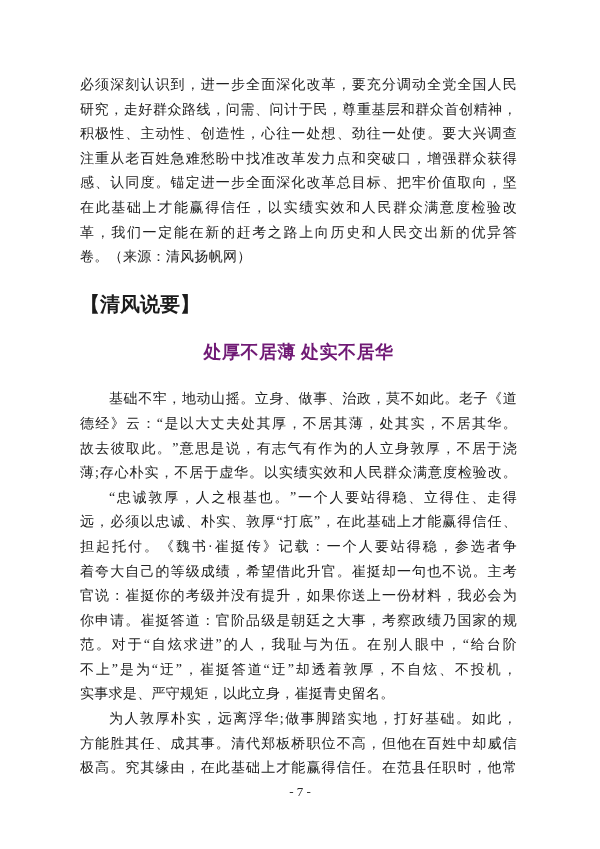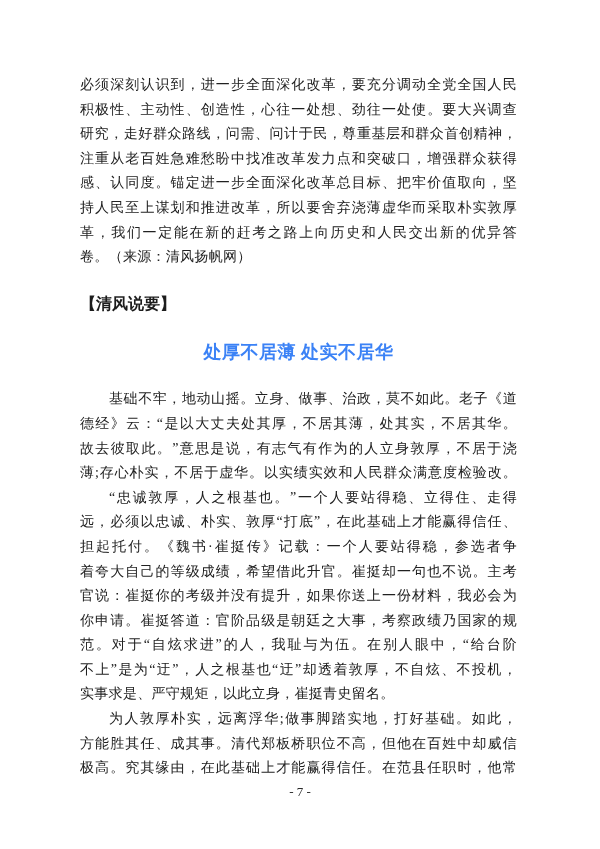--- a/index.html
+++ b/index.html
@@ -31,32 +31,32 @@
   }
   .line.indent {
     text-indent: 29px;
   }
   .line.line-end {
     text-align: right;
     text-align-last: left;
   }
   .section-header {
     margin-top: 22px;
-    font-size: 16px;
+    font-size: 20px;
     line-height: 24.6px;
     font-weight: bold;
     color: #1c1c1c;
   }
   .article-title {
     margin-top: 23px;
     font-size: 18px;
     line-height: 26px;
     font-weight: bold;
     text-align: center;
-    color: #3b82f6;
+    color: #701a75;
     letter-spacing: 0.5px;
   }
   .para-2 { margin-top: 22px; }
   .footer {
     position: absolute;
     top: 783px;
     left: 0;
     width: 100%;
     text-align: center;
     font-size: 13px;
@@ -65,25 +65,25 @@
   }
 </style>
 </head>
 <body>
 
 <div class="page">
   <div class="content">
 
     <div class="para para-1">
         <div class="line">必须深刻认识到，进一步全面深化改革，要充分调动全党全国人民</div>
+        <div class="line">研究，走好群众路线，问需、问计于民，尊重基层和群众首创精神，</div>
         <div class="line">积极性、主动性、创造性，心往一处想、劲往一处使。要大兴调查</div>
-        <div class="line">研究，走好群众路线，问需、问计于民，尊重基层和群众首创精神，</div>
         <div class="line">注重从老百姓急难愁盼中找准改革发力点和突破口，增强群众获得</div>
         <div class="line">感、认同度。锚定进一步全面深化改革总目标、把牢价值取向，坚</div>
-        <div class="line">持人民至上谋划和推进改革，所以要舍弃浇薄虚华而采取朴实敦厚</div>
+        <div class="line">在此基础上才能赢得信任，以实绩实效和人民群众满意度检验改</div>
         <div class="line">革，我们一定能在新的赶考之路上向历史和人民交出新的优异答</div>
         <div class="line line-end">卷。（来源：清风扬帆网）</div>
       </div>
 
     <div class="section-header">【清风说要】</div>
 
     <div class="article-title">处厚不居薄 处实不居华</div>
 
     <div class="para para-2">
         <div class="line indent">基础不牢，地动山摇。立身、做事、治政，莫不如此。老子《道</div>
@@ -93,21 +93,21 @@
       </div>
 
     <div class="para para-3">
         <div class="line indent">“忠诚敦厚，人之根基也。”一个人要站得稳、立得住、走得</div>
         <div class="line">远，必须以忠诚、朴实、敦厚“打底”，在此基础上才能赢得信任、</div>
         <div class="line">担起托付。《魏书·崔挺传》记载：一个人要站得稳，参选者争</div>
         <div class="line">着夸大自己的等级成绩，希望借此升官。崔挺却一句也不说。主考</div>
         <div class="line">官说：崔挺你的考级并没有提升，如果你送上一份材料，我必会为</div>
         <div class="line">你申请。崔挺答道：官阶品级是朝廷之大事，考察政绩乃国家的规</div>
         <div class="line">范。对于“自炫求进”的人，我耻与为伍。在别人眼中，“给台阶</div>
-        <div class="line">不上”是为“迂”，人之根基也“迂”却透着敦厚，不自炫、不投机，</div>
+        <div class="line">不上”是为“迂”，崔挺答道“迂”却透着敦厚，不自炫、不投机，</div>
         <div class="line line-end">实事求是、严守规矩，以此立身，崔挺青史留名。</div>
       </div>
 
     <div class="para para-4">
         <div class="line indent">为人敦厚朴实，远离浮华;做事脚踏实地，打好基础。如此，</div>
         <div class="line">方能胜其任、成其事。清代郑板桥职位不高，但他在百姓中却威信</div>
         <div class="line">极高。究其缘由，在此基础上才能赢得信任。在范县任职时，他常</div>
       </div>
 
   </div>

